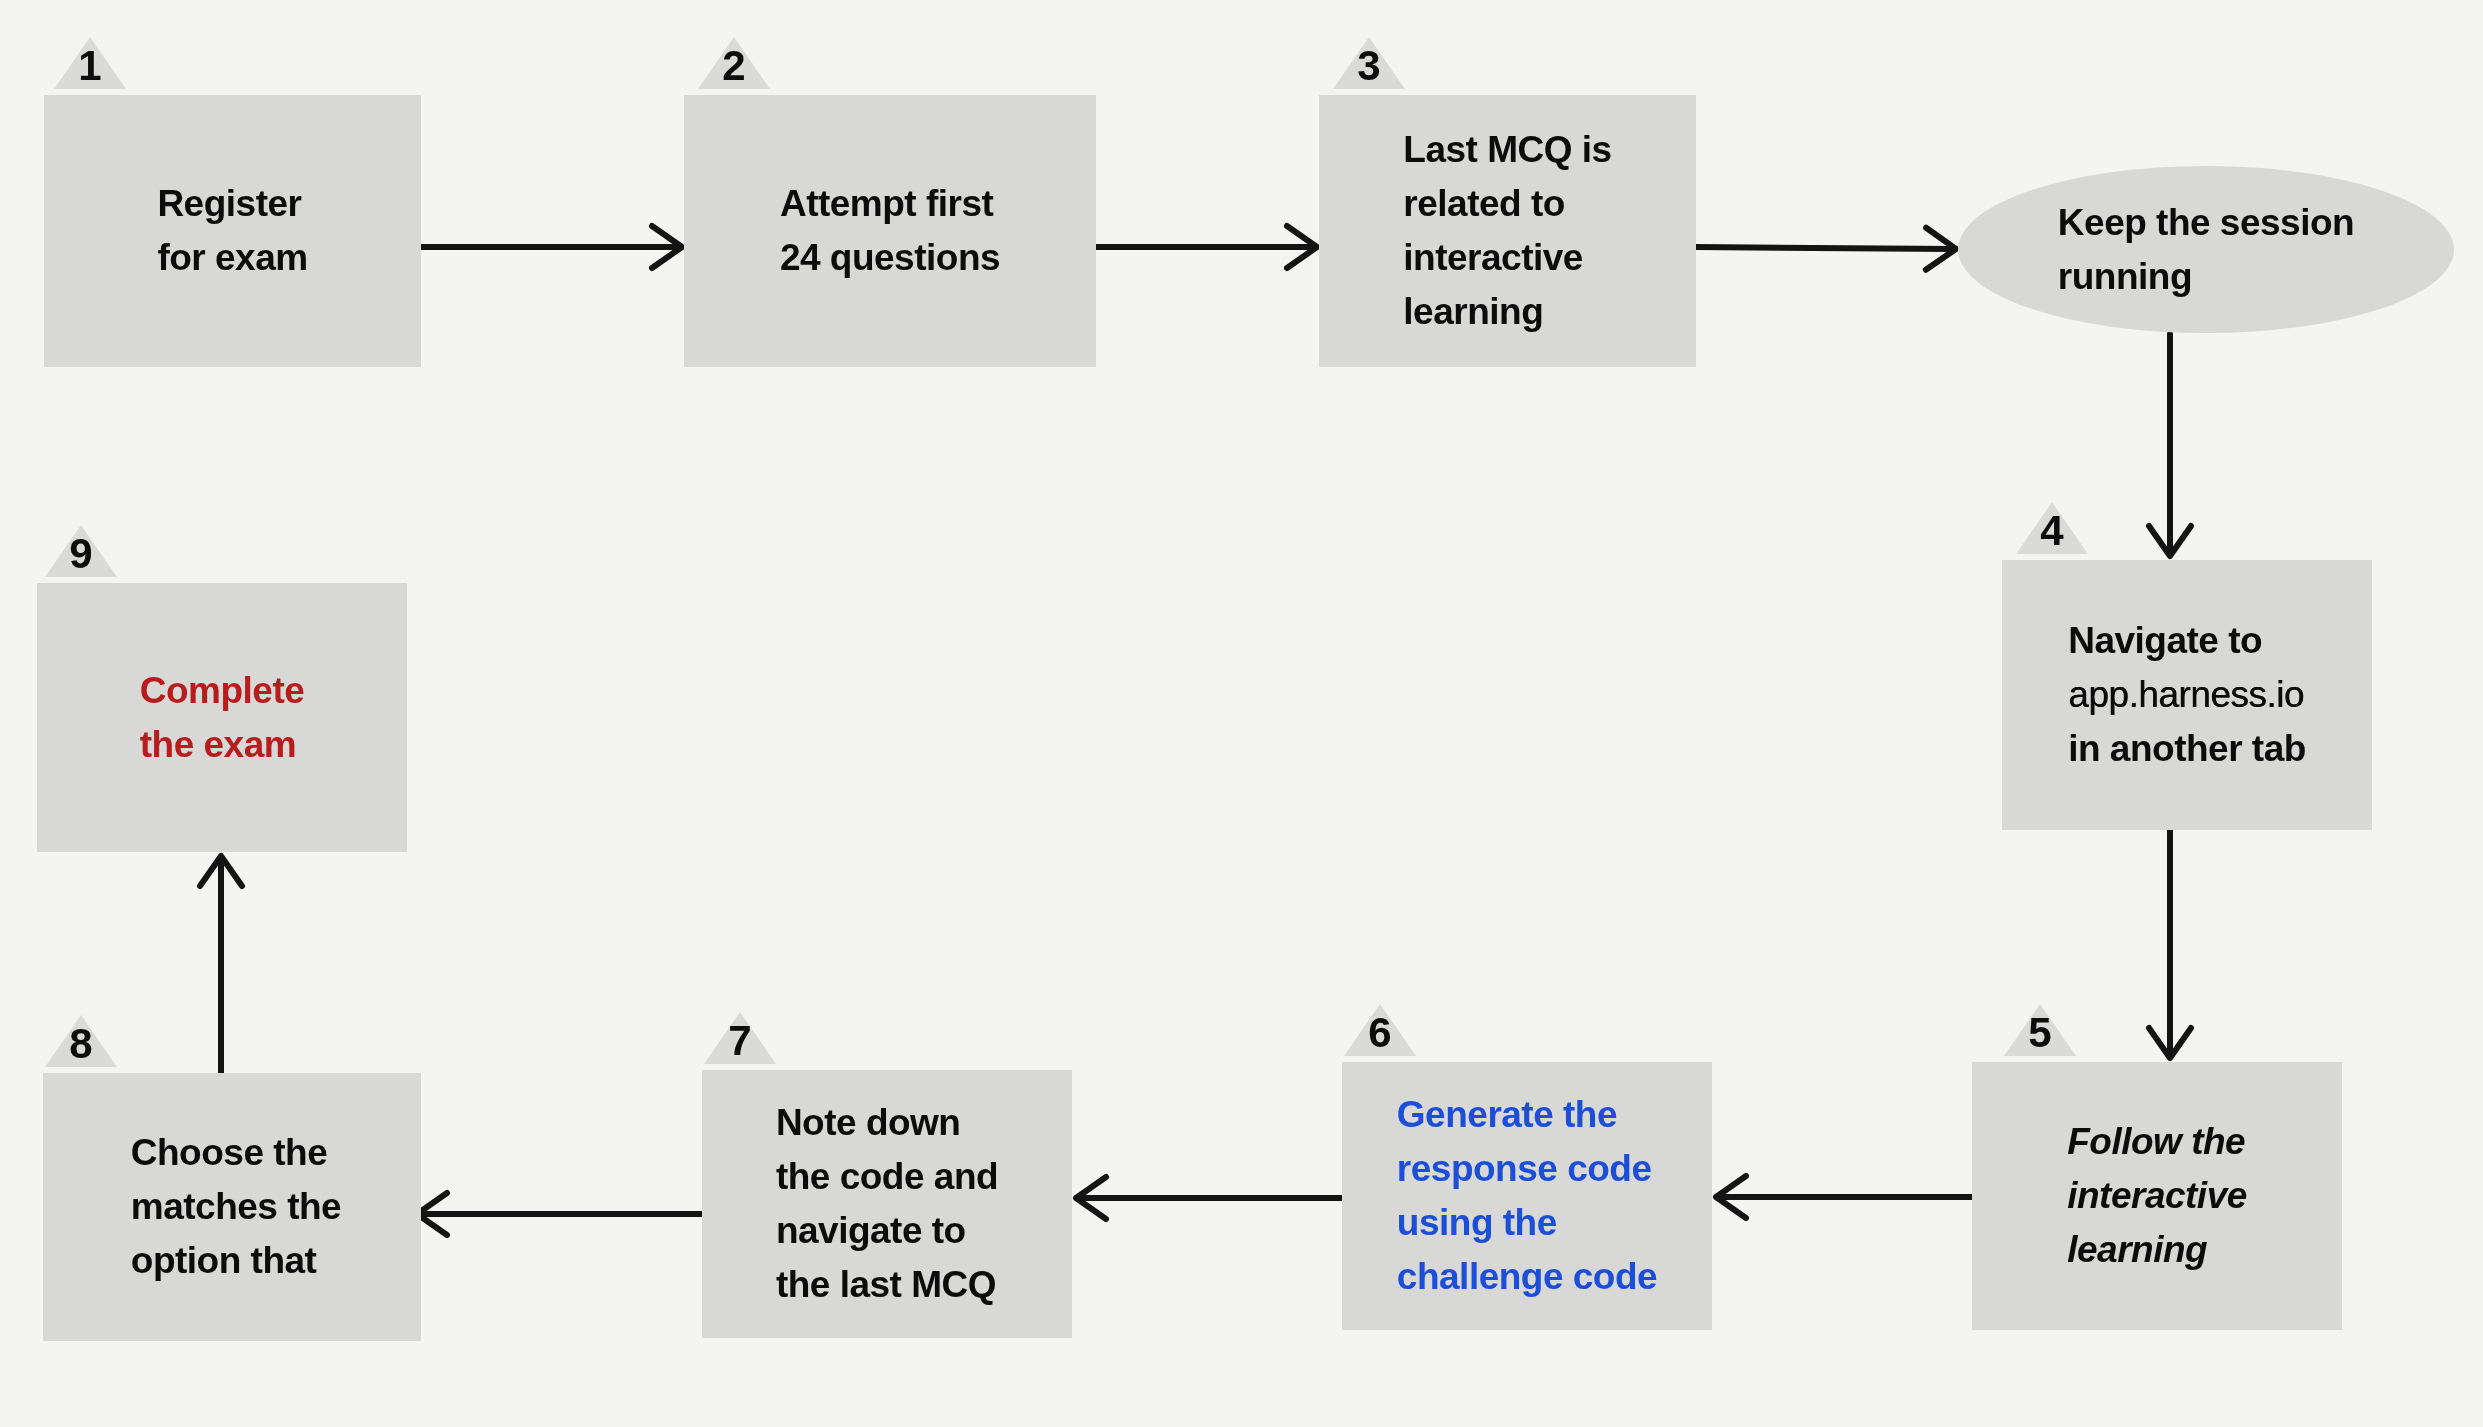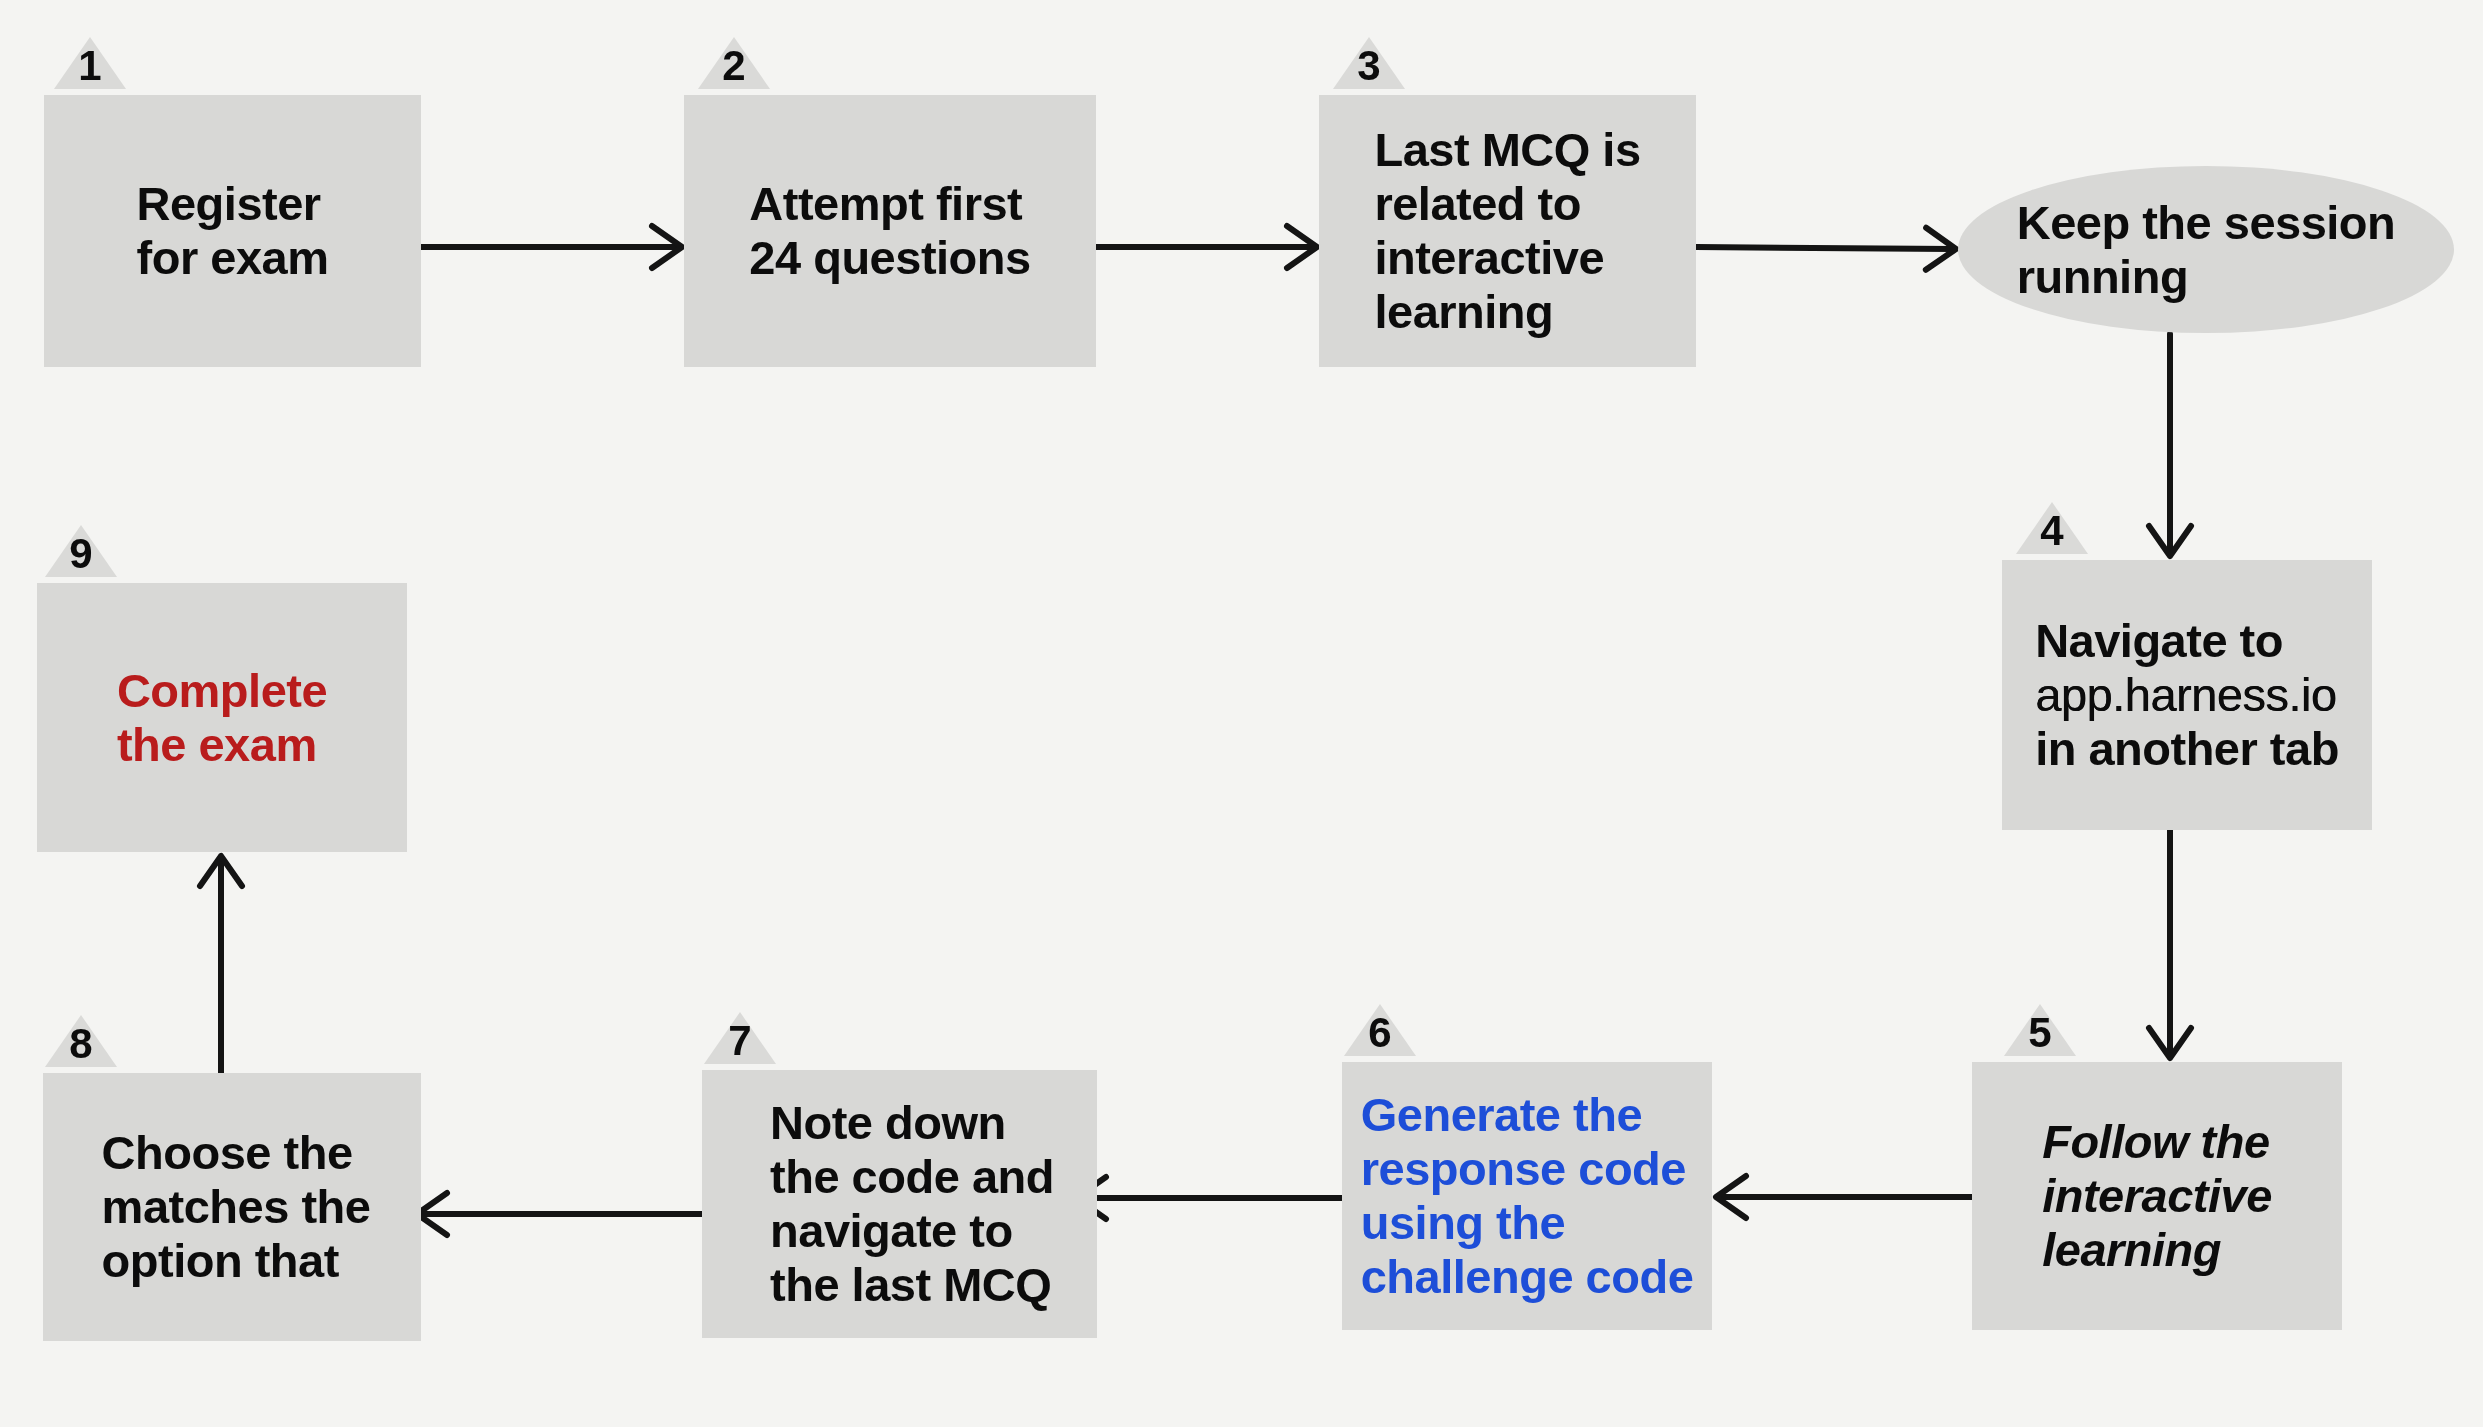--- a/index.html
+++ b/index.html
@@ -24,21 +24,21 @@
   }
   .node {
     position: absolute;
     display: flex;
     align-items: center;
     justify-content: center;
   }
   .node .label {
     text-align: left;
     font-weight: 700;
-    font-size: 47px;
+    font-size: 37px;
     line-height: 54px;
     letter-spacing: -0.5px;
     color: #0c0c0c;
   }
   .node .label .line {
     display: block;
     white-space: nowrap;
   }
   .node .label .line.wt-medium {
     font-weight: 400;
@@ -182,21 +182,21 @@
         <span class="line">Generate the</span>
         <span class="line">response code</span>
         <span class="line">using the</span>
         <span class="line">challenge code</span>
       </div>
     </div>
     <div class="badge" style="left: 1344px; top: 1004px; width: 72px; height: 52px;">
       <span class="tri" style="background: rgb(218, 218, 216);"></span>
       <span class="num" style="color: rgb(12, 12, 12);">6</span>
     </div>
-    <div class="node rect" style="left: 702px; top: 1070px; width: 370px; height: 268px; background: rgb(216, 216, 214); padding-left: 25px;">
+    <div class="node rect" style="left: 702px; top: 1070px; width: 370px; height: 268px; background: rgb(216, 216, 214);">
       <div class="label" style="color: rgb(12, 12, 12);">
         <span class="line">Note down</span>
         <span class="line">the code and</span>
         <span class="line">navigate to</span>
         <span class="line">the last MCQ</span>
       </div>
     </div>
     <div class="badge" style="left: 704px; top: 1012px; width: 72px; height: 52px;">
       <span class="tri" style="background: rgb(218, 218, 216);"></span>
       <span class="num" style="color: rgb(12, 12, 12);">7</span>

